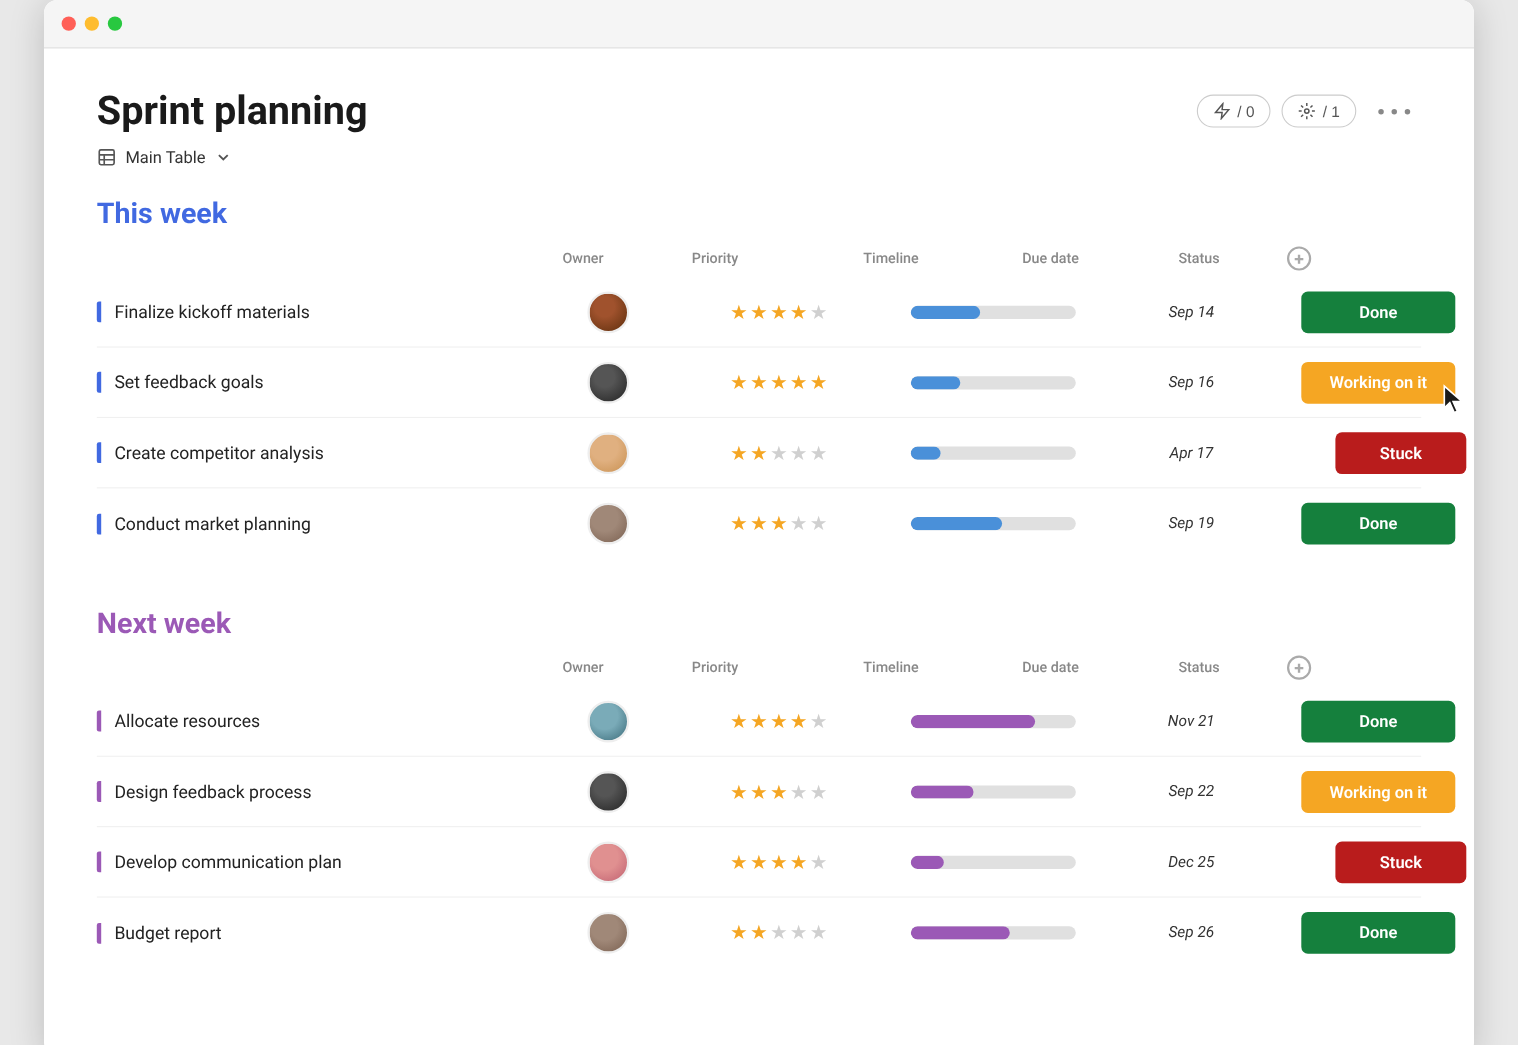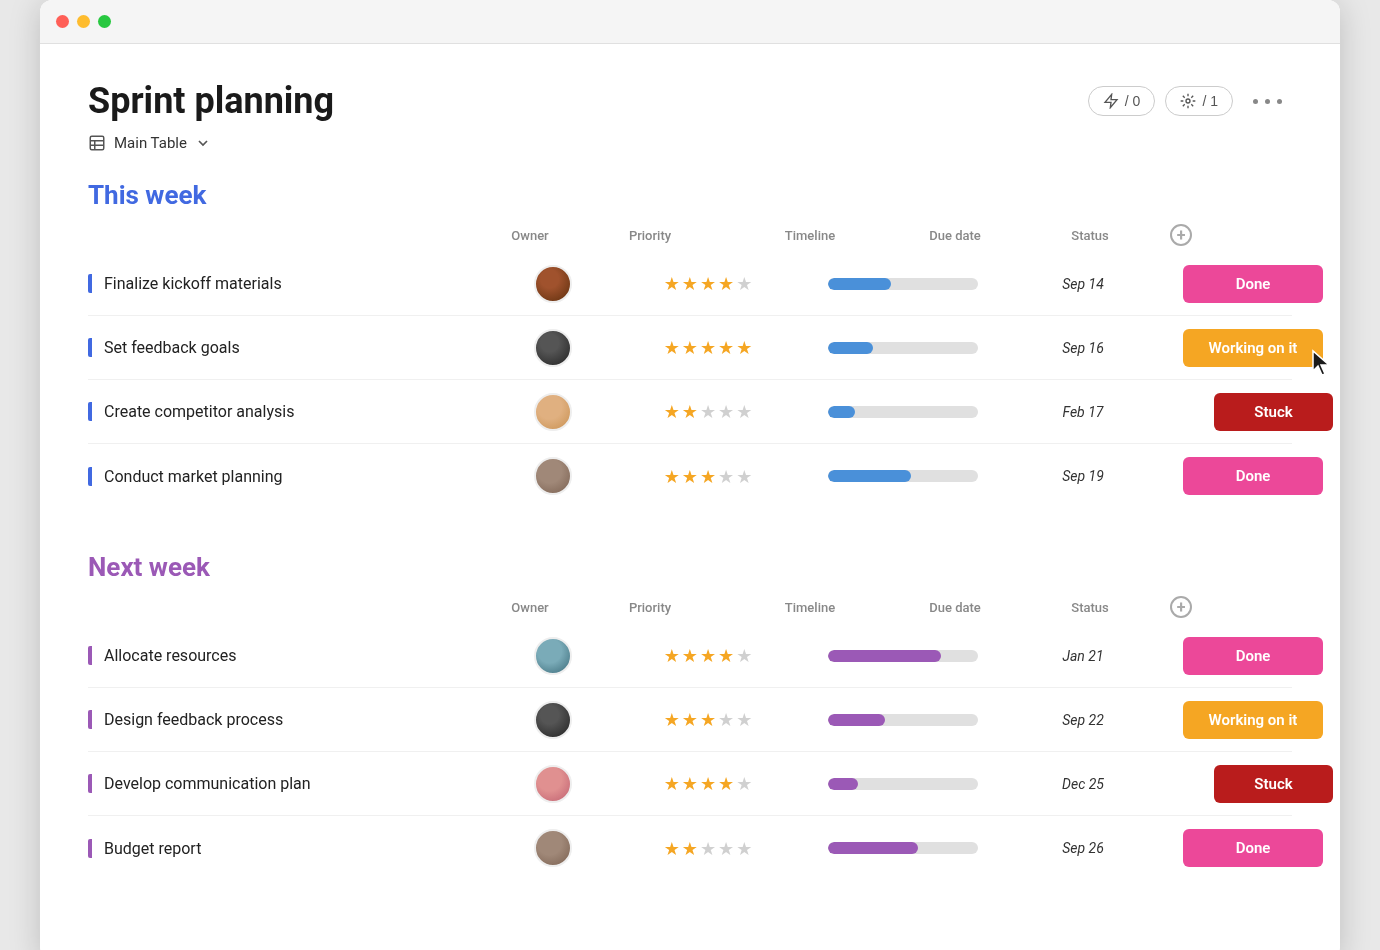--- a/index.html
+++ b/index.html
@@ -212,21 +212,21 @@
       border-radius: 6px;
       display: flex;
       align-items: center;
       justify-content: center;
       font-size: 15px;
       font-weight: 600;
       color: #fff;
       cursor: pointer;
       position: relative;
     }
-    .status-badge.done { background: #ec4899; }
+    .status-badge.done { background: #15803d; }
     .status-badge.working { background: #f5a623; }
     .status-badge.stuck { background: #b91c1c; margin-left: 41px; }
 
     .add-col-cell {
       display: flex;
       justify-content: center;
       align-items: center;
       cursor: pointer;
     }
     .add-col-btn {
@@ -406,21 +406,21 @@
           <span class="star filled">★</span>
           <span class="star empty">★</span>
           <span class="star empty">★</span>
           <span class="star empty">★</span>
         </div>
         <div class="timeline-cell">
           <div class="timeline-bar-bg">
             <div class="timeline-bar-fill blue" style="width: 18%;"></div>
           </div>
         </div>
-        <div class="duedate-cell">Feb 17</div>
+        <div class="duedate-cell">Apr 17</div>
         <div class="status-cell">
           <div class="status-badge stuck">Stuck</div>
         </div>
         <div class="add-col-cell"></div>
       </div>
 
       <div class="table-row">
         <div class="task-cell">
           <div class="left-border blue"></div>
           <span class="task-name">Conduct market planning</span>
@@ -478,21 +478,21 @@
           <span class="star filled">★</span>
           <span class="star filled">★</span>
           <span class="star filled">★</span>
           <span class="star empty">★</span>
         </div>
         <div class="timeline-cell">
           <div class="timeline-bar-bg">
             <div class="timeline-bar-fill purple" style="width: 75%;"></div>
           </div>
         </div>
-        <div class="duedate-cell">Jan 21</div>
+        <div class="duedate-cell">Nov 21</div>
         <div class="status-cell">
           <div class="status-badge done">Done</div>
         </div>
         <div class="add-col-cell"></div>
       </div>
 
       <div class="table-row">
         <div class="task-cell">
           <div class="left-border purple"></div>
           <span class="task-name">Design feedback process</span>

